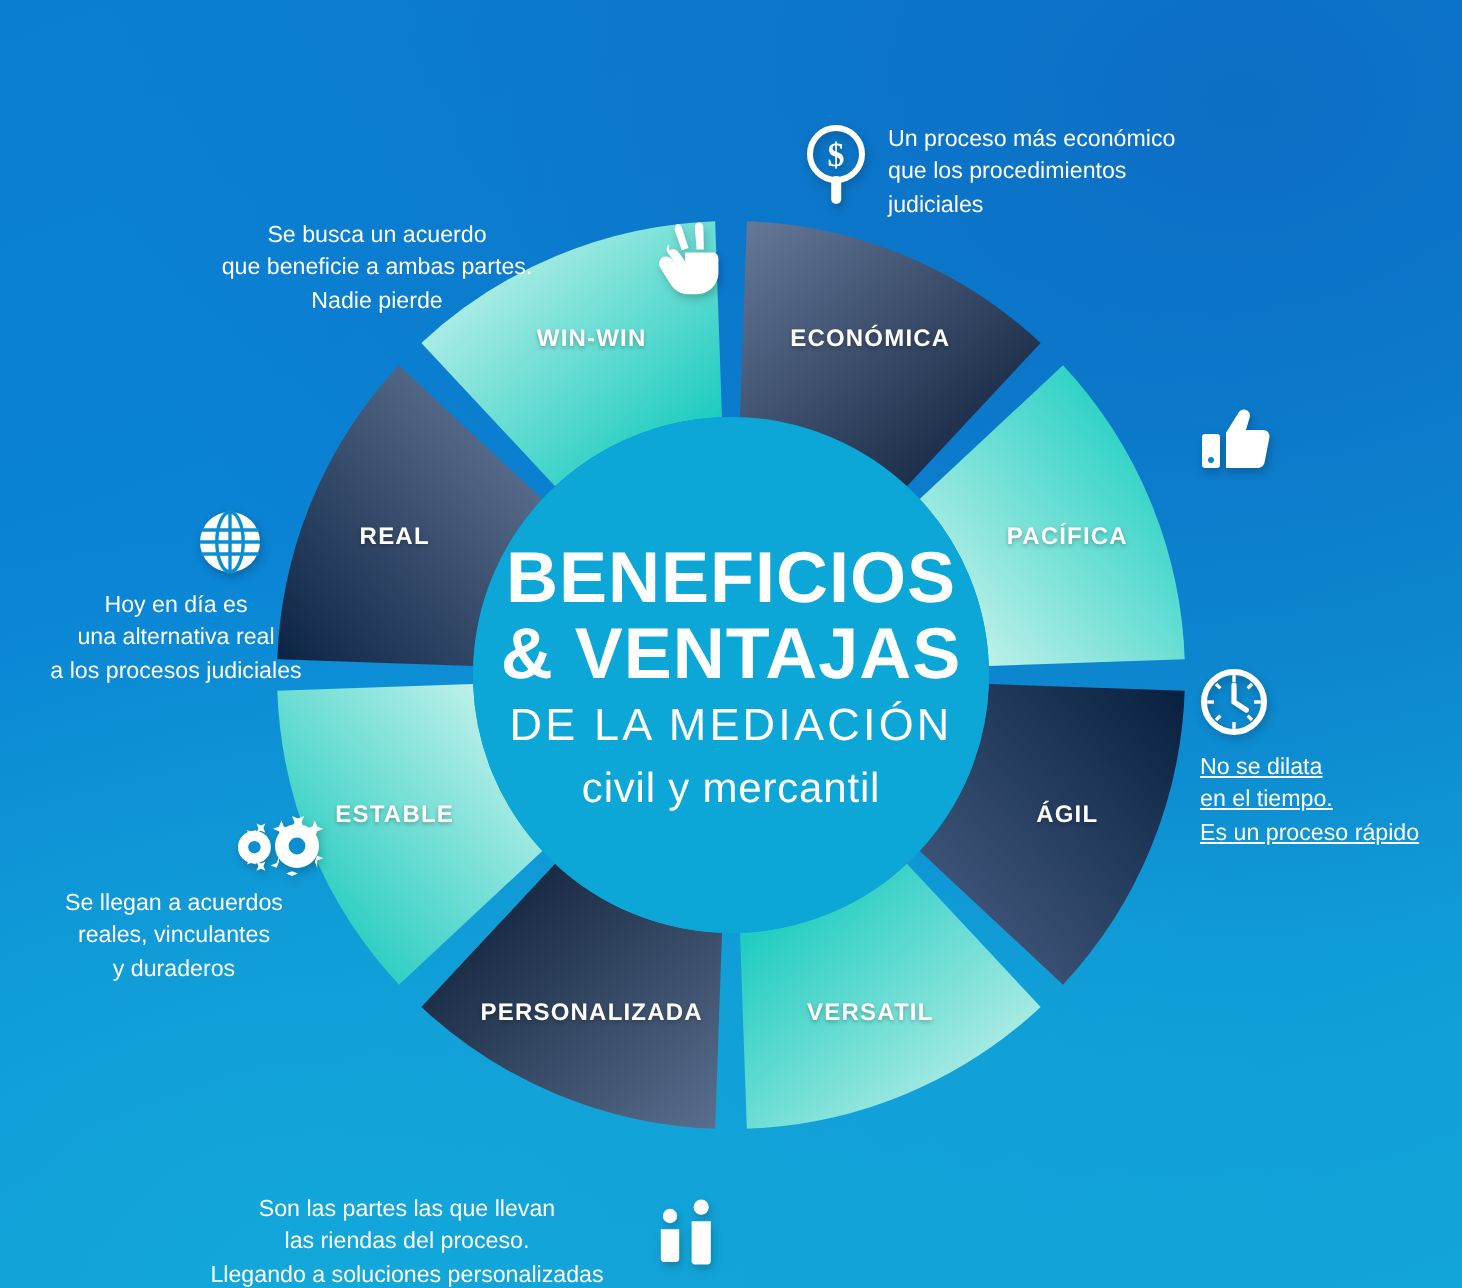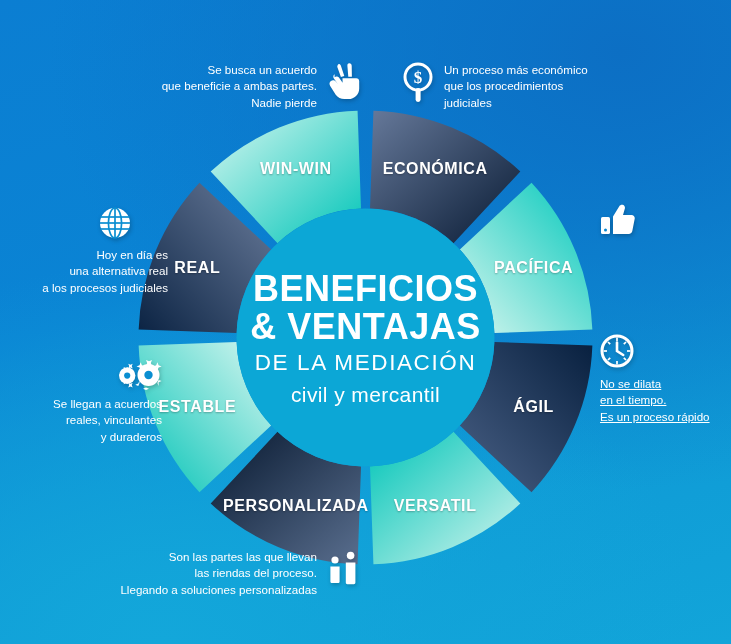--- a/index.html
+++ b/index.html
@@ -35,21 +35,21 @@
     display: block;
     width: 455px;
     height: 455px;
     overflow: visible;
   }
   .seg-label {
     position: absolute;
     transform: translate(-50%, -50%);
     color: #ffffff;
     font-weight: bold;
-    font-size: 16px;
+    font-size: 12px;
     letter-spacing: 0.6px;
     white-space: nowrap;
     text-shadow: 0 1px 2px rgba(0,0,0,0.28);
     pointer-events: none;
   }
 
   
   #center-text {
     position: absolute;
     left: 50%;
@@ -84,21 +84,21 @@
   }
 
   
   .callout {
     position: absolute;
     color: #ffffff;
     font-size: 11.6px;
     line-height: 1.42;
   }
   .callout .txt { white-space: pre-line; }
-  .callout.align-right { text-align: right; }
+  .callout.align-right { text-align: center; margin-top: 48px; }
   .callout.align-left  { text-align: left; }
 
   .ico {
     display: block;
     filter: drop-shadow(1px 2px 2px rgba(0,0,0,0.22));
   }
   .ico svg { display: block; }
 
   
   .row { display: flex; align-items: flex-start; gap: 9px; }

